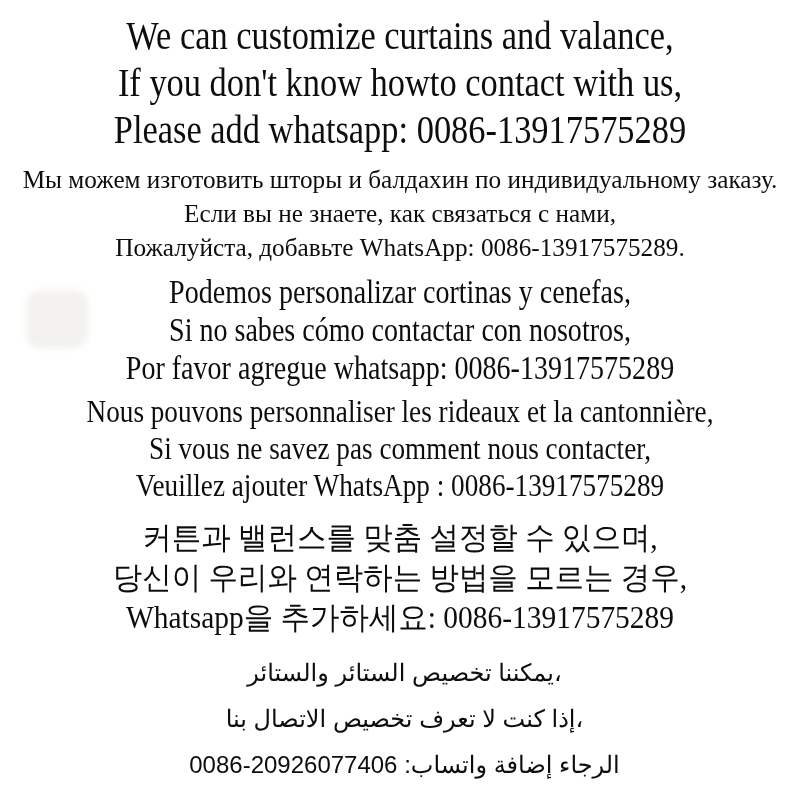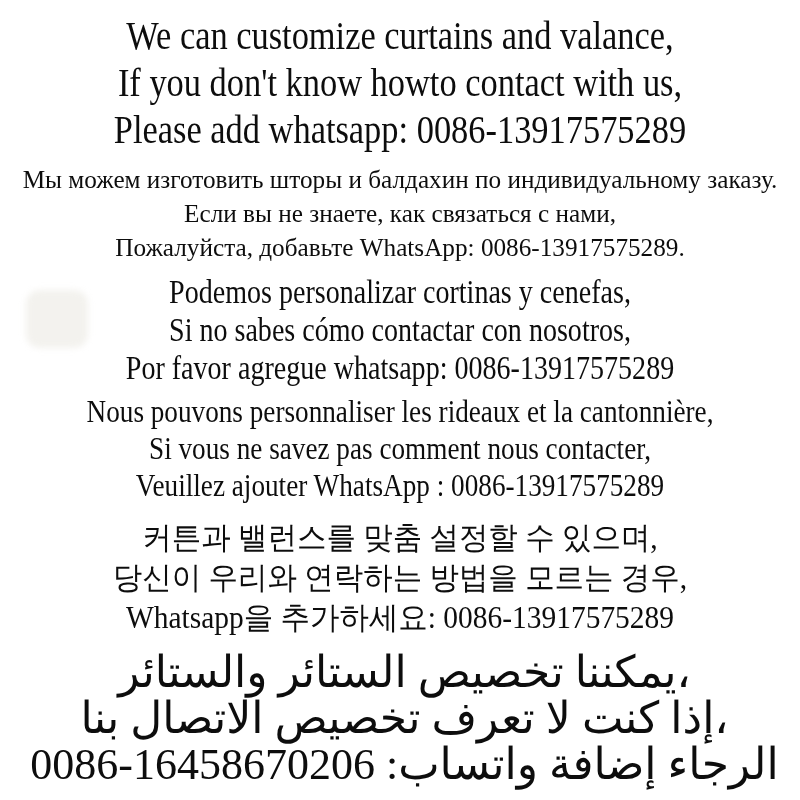--- a/index.html
+++ b/index.html
@@ -64,24 +64,24 @@
     margin-bottom: 14px;
   }
   .sec-ko {
     font-size: 31px;
     line-height: 40px;
     transform: scaleX(0.95);
     margin-bottom: 12px;
     font-family: "Liberation Serif", "DejaVu Serif", serif;
   }
   .sec-ar {
-    font-size: 44px;
+    font-size: 24px;
     line-height: 46px;
     direction: rtl;
-    font-family: Liberation Serif, serif;
+    font-family: Liberation Sans, sans-serif;
     margin-left: 9px;
   }
 </style>
 </head>
 <body>
 
 <main>
 
   <div class="smudge"></div>
 
@@ -111,16 +111,16 @@
 
   <section class="sec sec-ko" lang="ko">
     <p class="line">커튼과 밸런스를 맞춤 설정할 수 있으며,</p>
     <p class="line">당신이 우리와 연락하는 방법을 모르는 경우,</p>
     <p class="line">Whatsapp을 추가하세요: 0086-13917575289</p>
   </section>
 
   <section class="sec sec-ar" lang="ar" dir="rtl">
     <p class="line">،يمكننا تخصيص الستائر والستائر</p>
     <p class="line">،إذا كنت لا تعرف تخصيص الاتصال بنا</p>
-    <p class="line">الرجاء إضافة واتساب: 16458670206-0086</p>
+    <p class="line">الرجاء إضافة واتساب: 20926077406-0086</p>
   </section>
 
 </main>
 
 </body></html>

